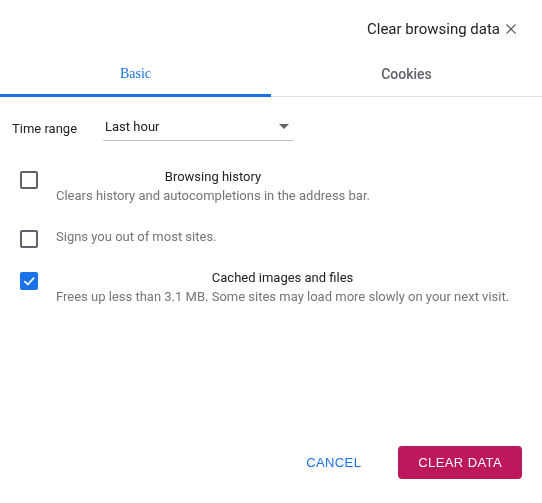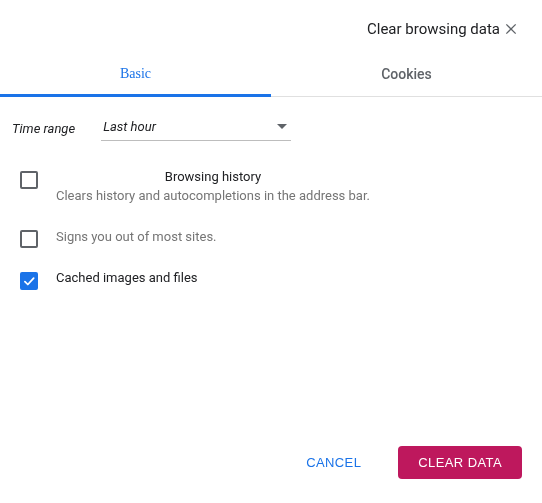--- a/index.html
+++ b/index.html
@@ -65,21 +65,20 @@
     background: #1a73e8;
   }
   .content {
     padding: 18px 20px 10px 12px;
     flex: 1;
   }
   .timerange-row {
     display: flex;
     align-items: center;
     margin-bottom: 28px;
-    font-style: italic;
   }
   .timerange-label {
     font-size: 13px;
     color: #202124;
     margin-right: 26px;
   }
   .select {
     position: relative;
     width: 190px;
     border-bottom: 1px solid #bdbdbd;
@@ -205,20 +204,21 @@
     </div>
 
     <div class="option-row">
       <div class="checkbox checked">
           <svg viewBox="0 0 24 24" fill="none" stroke="currentColor" stroke-width="3" stroke-linecap="round" stroke-linejoin="round">
             <polyline points="5 13 10 18 20 7"></polyline>
           </svg>
         </div>
       <div class="option-text">
         <div class="opt-title">Cached images and files</div>
+        <div class="opt-desc">Frees up less than 3.1 MB. Some sites may load more slowly on your next visit.</div>
       </div>
     </div>
 
   </div>
 
   <div class="footer">
     <button class="btn btn-cancel">CANCEL</button>
     <button class="btn btn-primary">CLEAR DATA</button>
   </div>
 

